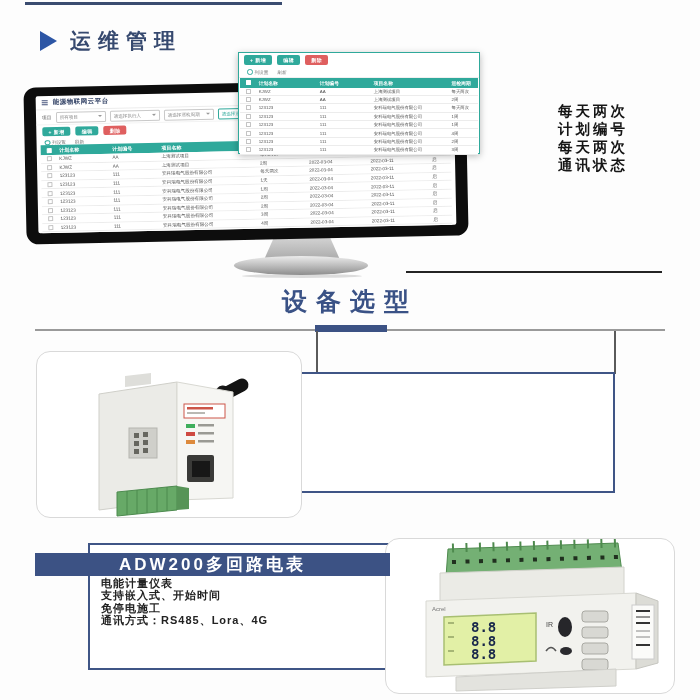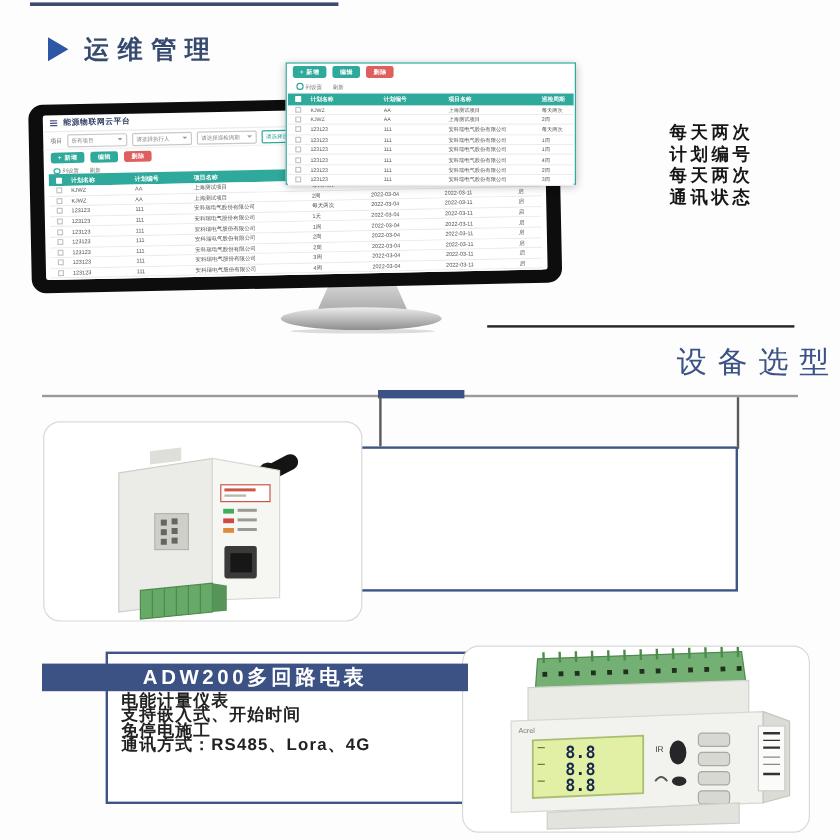--- a/index.html
+++ b/index.html
@@ -67,41 +67,41 @@
   .tbl-panel .t-row{height:7.4px;font-size:4.4px;}
   .tbl-panel .t-head{height:9.5px;font-size:4.8px;}
   .tbl-panel .t-cb{flex:0 0 7%;}
 
   
   .features{position:absolute;left:558px;top:102px;z-index:5;font-size:14.5px;font-weight:bold;color:#161616;
     letter-spacing:3px;line-height:18px;}
 
   
   .blackline{position:absolute;left:406px;top:271px;width:256px;height:2px;background:#242424;}
-  .sec2-title{position:absolute;left:0;top:285px;width:700px;text-align:right;font-size:25px;font-weight:normal;
+  .sec2-title{position:absolute;left:0;top:285px;width:700px;text-align:center;font-size:25px;font-weight:bold;
     color:#3a5286;letter-spacing:9px;z-index:6;}
   .rule{position:absolute;left:35px;top:329px;width:630px;height:1.5px;background:#9a9a9a;}
   .rule-accent{position:absolute;left:315px;top:325px;width:72px;height:7px;background:var(--navy);}
   .conn{position:absolute;width:1.5px;background:#5a5a5a;}
   .conn.c1{left:316px;top:331px;height:43px;}
   .conn.c2{left:614px;top:331px;height:43px;}
 
   
   .card{position:absolute;background:#fff;border:1.5px solid #d9d9d9;border-radius:14px;overflow:hidden;}
   .card.awt{left:36px;top:351px;width:264px;height:165px;z-index:4;}
   .card.adw{left:385px;top:538px;width:288px;height:154px;z-index:4;}
   .txtbox{position:absolute;background:#fff;border:2px solid #3f5586;box-sizing:border-box;}
   .txtbox.awt{left:299px;top:372px;width:316px;height:121px;z-index:3;}
   .txtbox.adw{left:88px;top:543px;width:311px;height:127px;z-index:3;}
   .bar{position:absolute;background:var(--navy);color:#fff;font-weight:bold;display:flex;align-items:center;z-index:5;}
   .bar.awt{left:317px;top:377px;width:351px;height:20px;font-size:14px;letter-spacing:4px;padding-left:16px;box-sizing:border-box;}
   .bar.adw{left:35px;top:553px;width:355px;height:23px;font-size:17px;letter-spacing:3px;justify-content:center;}
   .pbody{position:absolute;font-weight:bold;color:#222;letter-spacing:1px;z-index:5;}
   .pbody.awt{left:322px;top:401px;font-size:11.5px;line-height:12.9px;}
-  .pbody.adw{left:101px;top:577px;font-size:14px;line-height:12.4px;}
+  .pbody.adw{left:101px;top:577px;font-size:11px;line-height:12.4px;}
 
   .devsvg{position:absolute;left:0;top:0;width:100%;height:100%;}
 </style>
 </head>
 <body>
 
 <div class="canvas">
 
   <div class="topline"></div>
 

